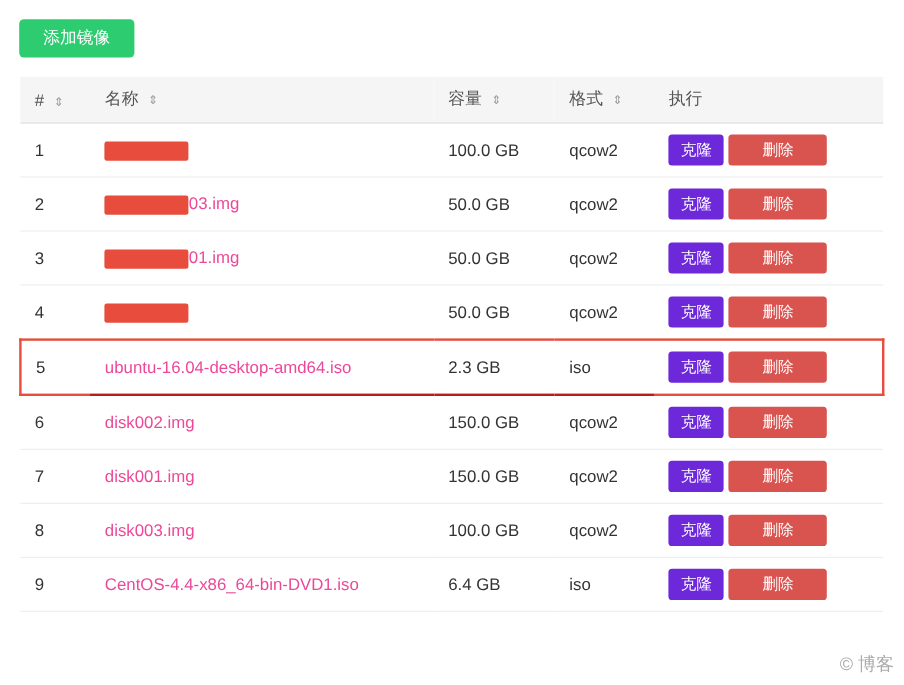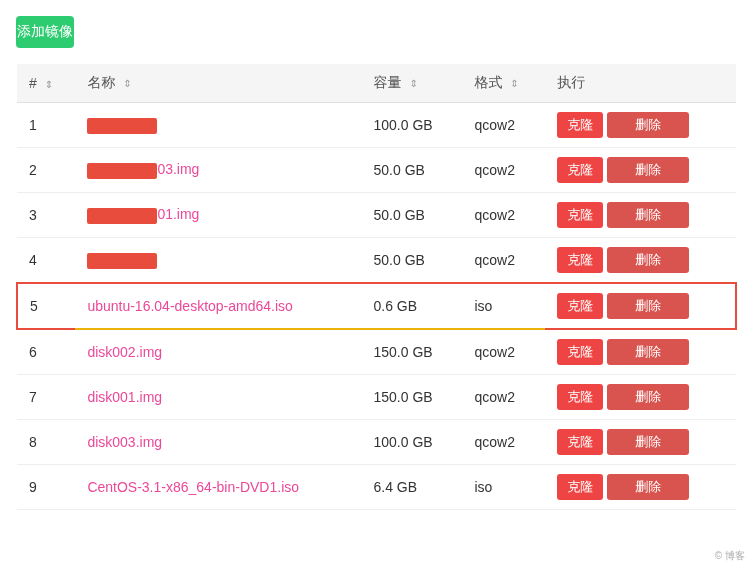--- a/index.html
+++ b/index.html
@@ -7,21 +7,21 @@
       font-family: Arial, "Microsoft YaHei", sans-serif;
       font-size: 14px;
       background: #fff;
       color: #333;
       padding: 16px;
     }
     .add-btn {
       background-color: #2ecc71;
       color: #fff;
       border: none;
-      padding: 7px 1px;
+      padding: 7px 20px;
       border-radius: 4px;
       cursor: pointer;
       font-size: 14px;
       margin-bottom: 16px;
     }
     table {
       width: 100%;
       border-collapse: collapse;
       background: #fff;
     }
@@ -56,21 +56,21 @@
     .name-redacted {
       display: inline-block;
       background: #e74c3c;
       color: #e74c3c;
       border-radius: 2px;
       min-width: 70px;
       height: 16px;
       vertical-align: middle;
     }
     .btn-clone {
-      background-color: #ef4444;
+      background-color: #6d28d9;
       color: #fff;
       border: none;
       padding: 4px 10px;
       border-radius: 3px;
       cursor: pointer;
       font-size: 13px;
       margin-right: 4px;
     }
     .btn-delete {
       background-color: #d9534f;
@@ -85,32 +85,32 @@
     tr.row-border-red {
       position: relative;
     }
     tr.row-border-red td:first-child {
       border-left: 2px solid #e74c3c;
       border-top: 2px solid #e74c3c;
       border-bottom: 2px solid #e74c3c;
     }
     tr.row-border-red td:not(:first-child):not(:last-child) {
       border-top: 2px solid #e74c3c;
-      border-bottom: 2px solid #eab308;
+      border-bottom: 2px solid #b91c1c;
     }
     tr.row-border-red td:last-child {
       border-right: 2px solid #e74c3c;
       border-top: 2px solid #e74c3c;
       border-bottom: 2px solid #e74c3c;
     }
     .watermark {
       position: fixed;
       bottom: 8px;
       right: 8px;
-      font-size: 10px;
+      font-size: 15px;
       color: #aaa;
     }
   </style>
 </head>
 <body>
 
 
 
 <button class="add-btn">添加镜像</button>
 
@@ -161,21 +161,21 @@
       <tr>
         <td>4</td>
         <td class="name-cell"><span class="name-redacted">&nbsp;&nbsp;&nbsp;&nbsp;&nbsp;&nbsp;&nbsp;</span></td>
         <td>50.0 GB</td>
         <td>qcow2</td>
         <td><button class="btn-clone">克隆</button><button class="btn-delete">删除</button></td>
       </tr>
       <tr class="row-border-red">
         <td>5</td>
         <td class="name-cell">ubuntu-16.04-desktop-amd64.iso</td>
-        <td>0.6 GB</td>
+        <td>2.3 GB</td>
         <td>iso</td>
         <td><button class="btn-clone">克隆</button><button class="btn-delete">删除</button></td>
       </tr>
       <tr>
         <td>6</td>
         <td class="name-cell">disk002.img</td>
         <td>150.0 GB</td>
         <td>qcow2</td>
         <td><button class="btn-clone">克隆</button><button class="btn-delete">删除</button></td>
       </tr>
@@ -188,21 +188,21 @@
       </tr>
       <tr>
         <td>8</td>
         <td class="name-cell">disk003.img</td>
         <td>100.0 GB</td>
         <td>qcow2</td>
         <td><button class="btn-clone">克隆</button><button class="btn-delete">删除</button></td>
       </tr>
       <tr>
         <td>9</td>
-        <td class="name-cell">CentOS-3.1-x86_64-bin-DVD1.iso</td>
+        <td class="name-cell">CentOS-4.4-x86_64-bin-DVD1.iso</td>
         <td>6.4 GB</td>
         <td>iso</td>
         <td><button class="btn-clone">克隆</button><button class="btn-delete">删除</button></td>
       </tr>
     </tbody>
 </table>
 
 <div class="watermark">© 博客</div>
 
 

